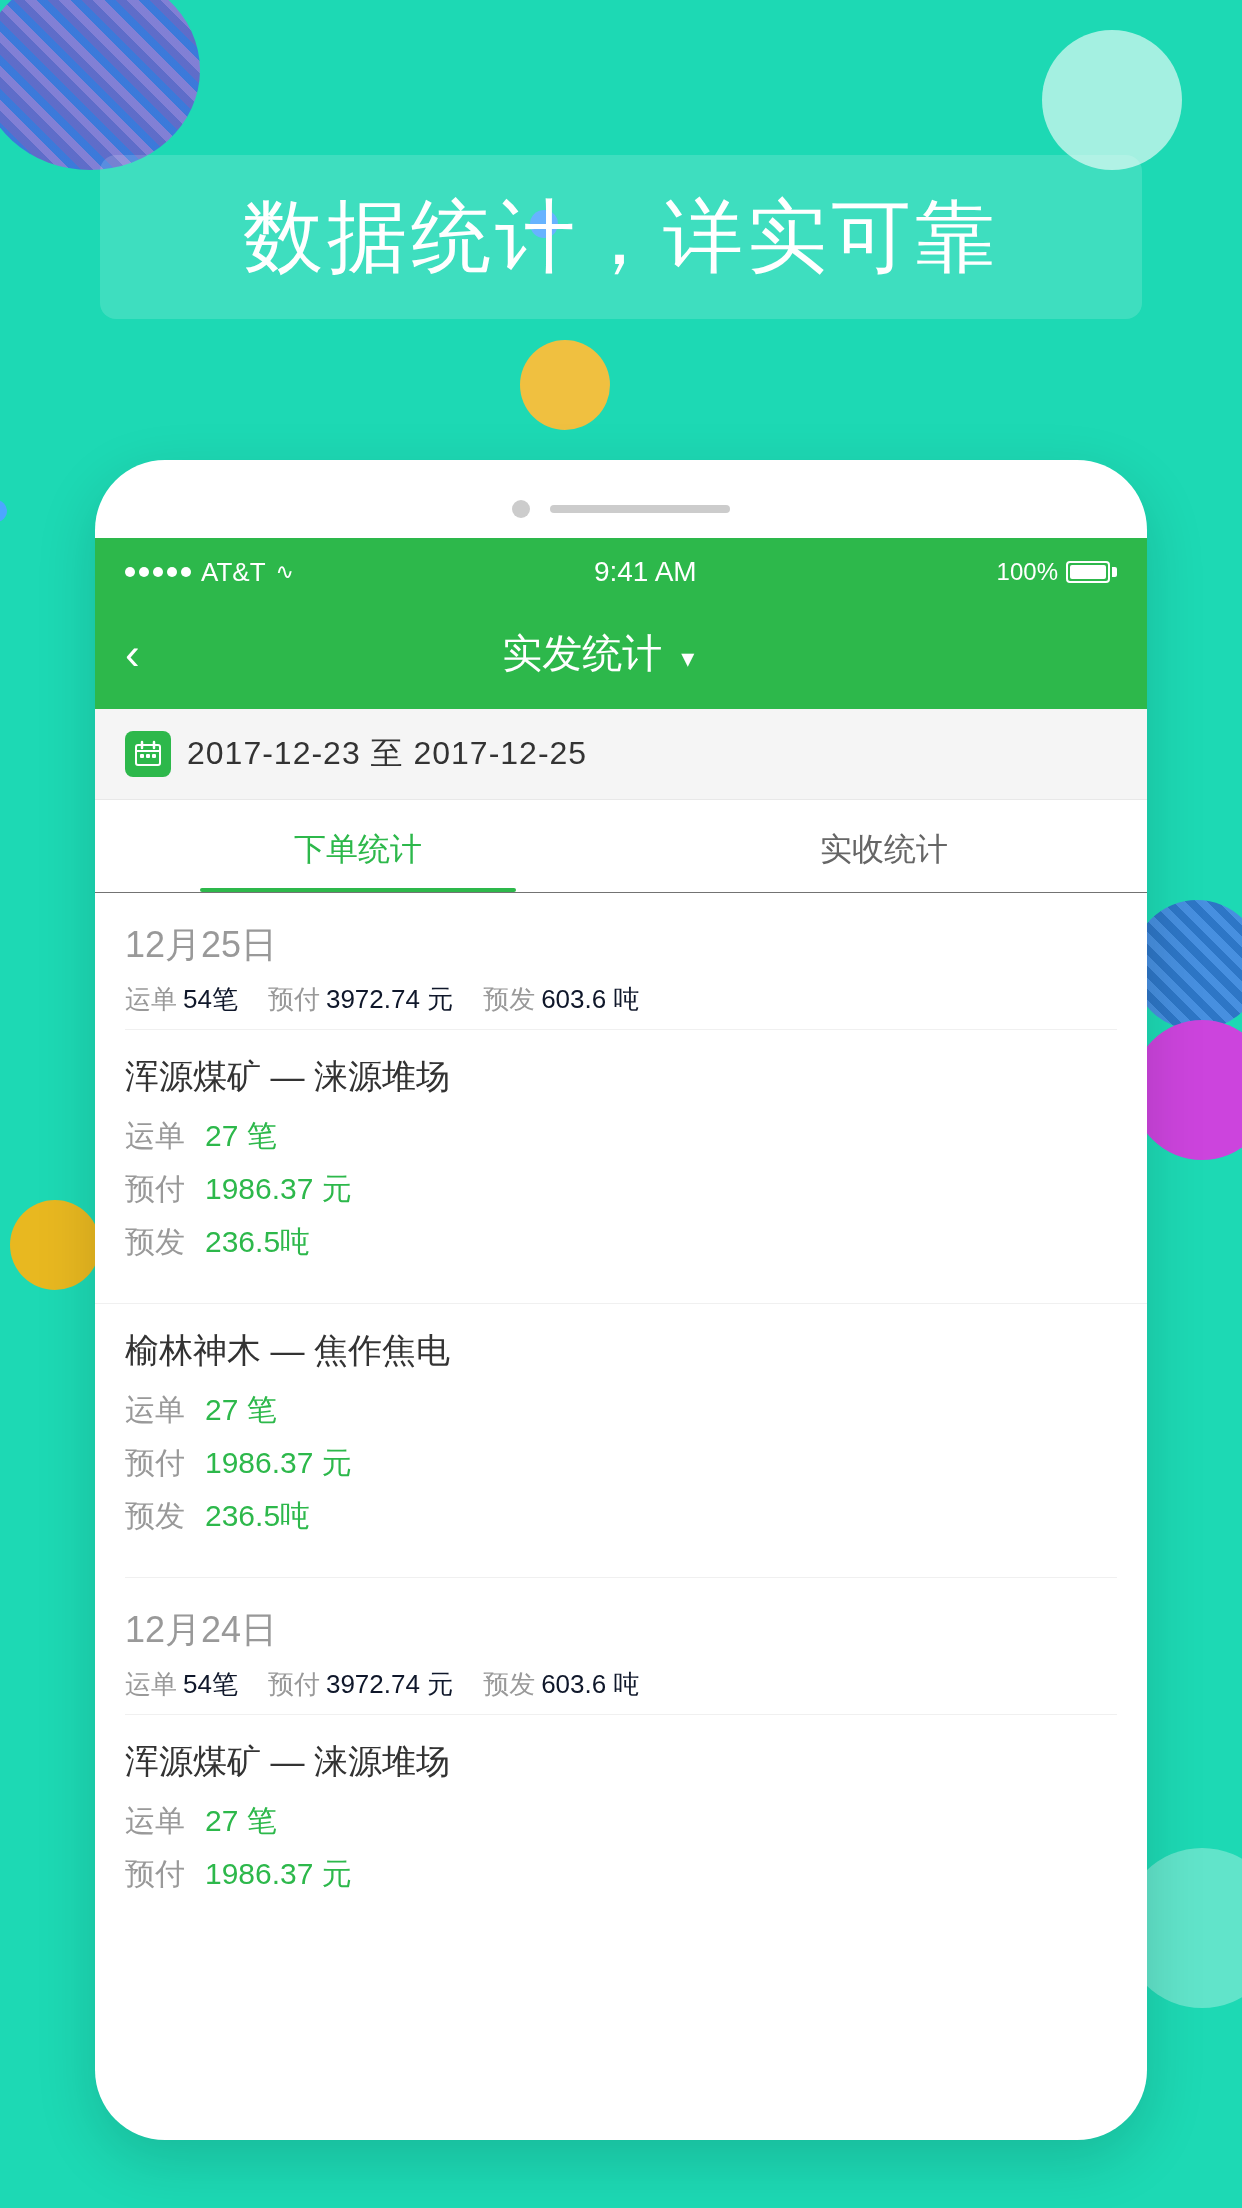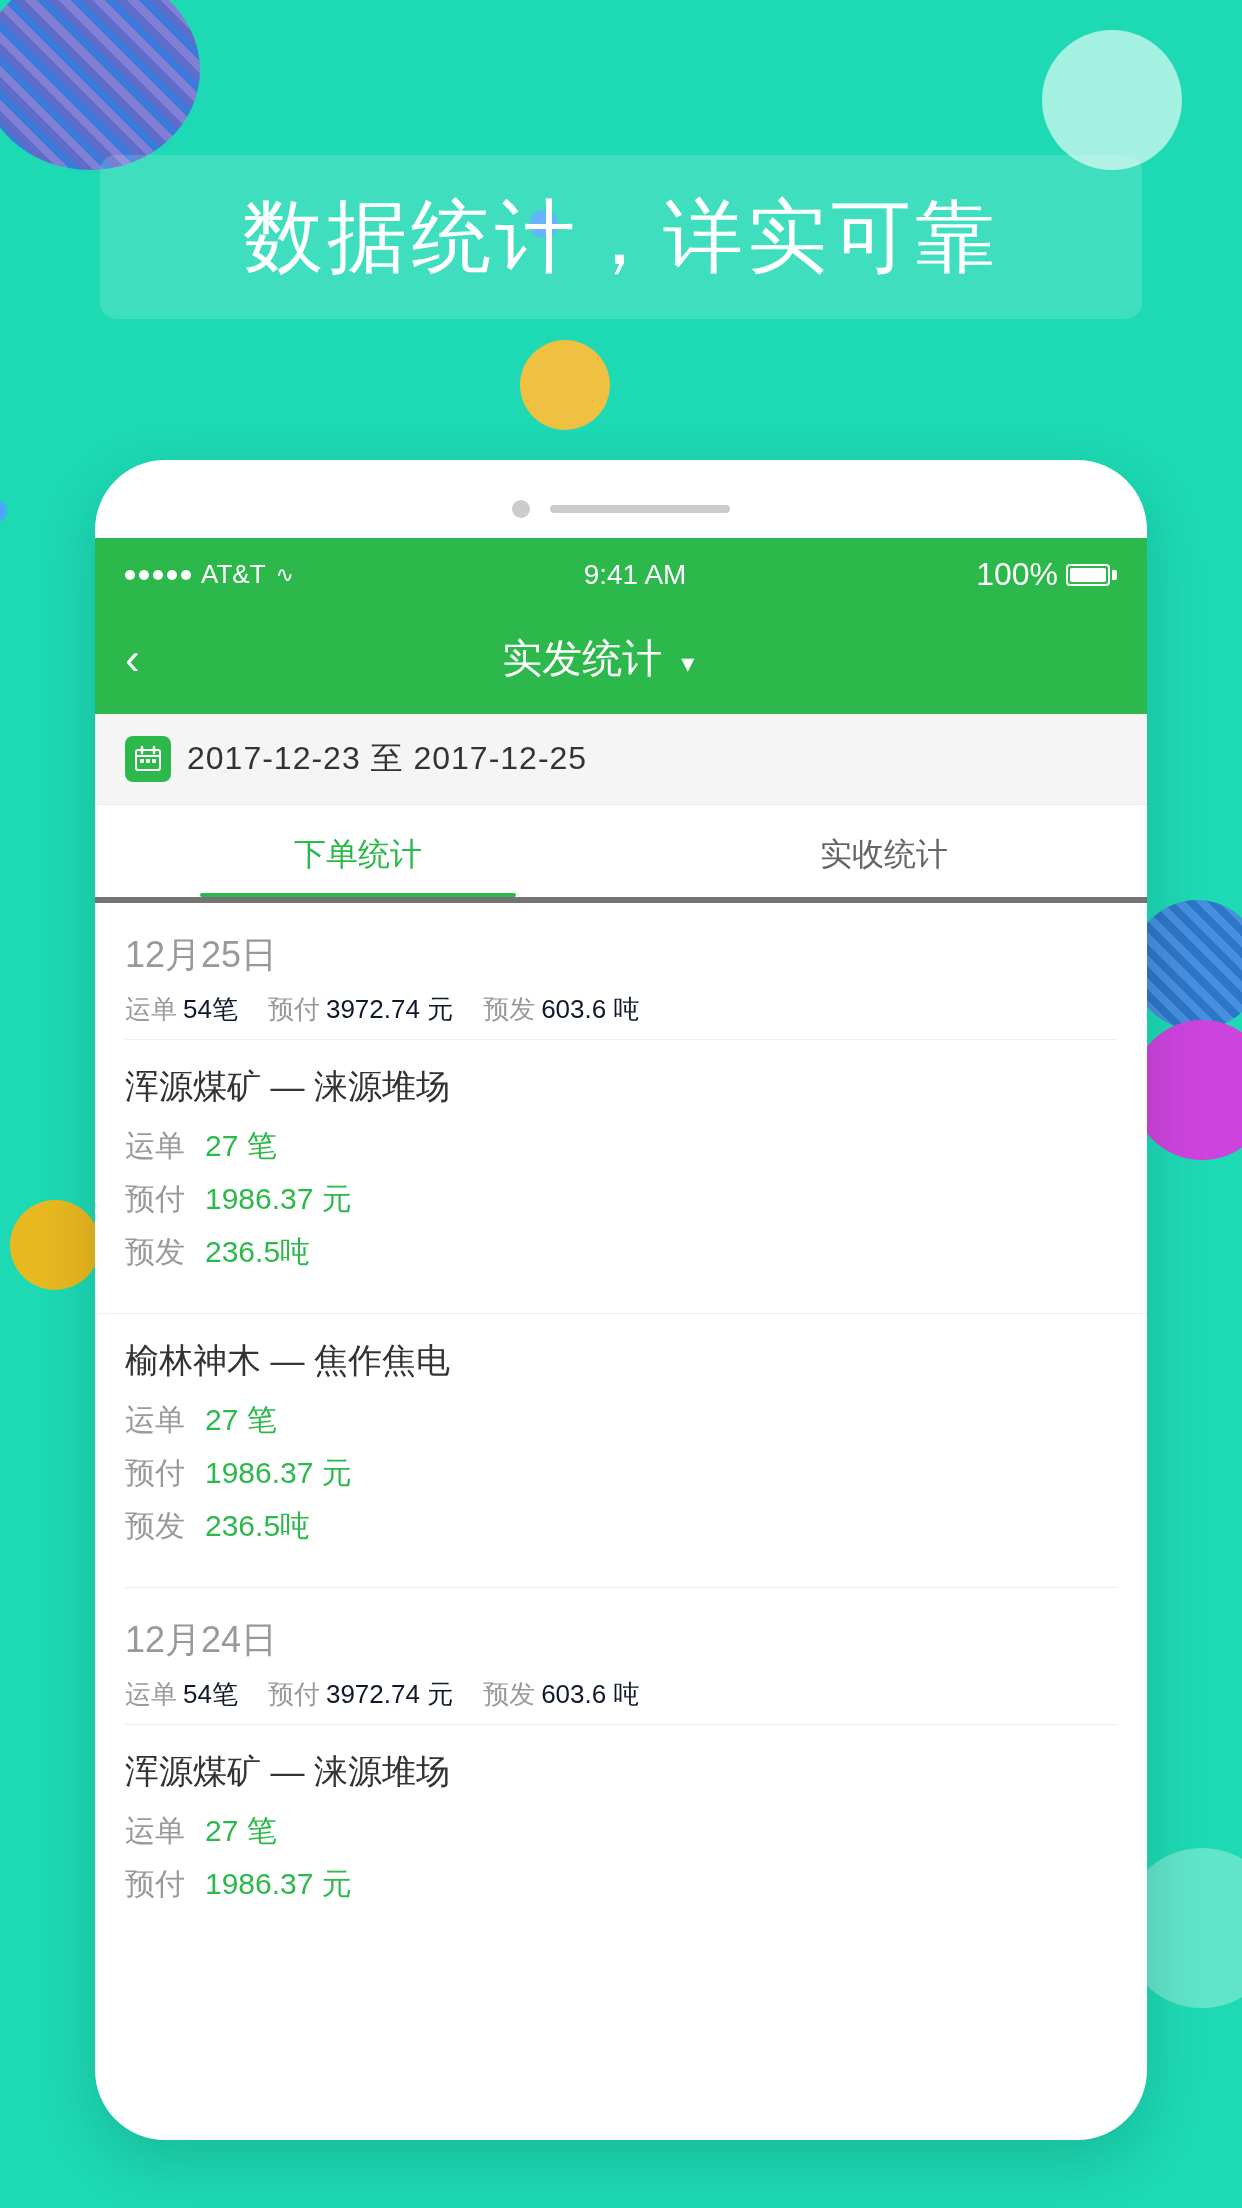--- a/index.html
+++ b/index.html
@@ -208,21 +208,21 @@
 
     .status-center {
       font-size: 28px;
       font-weight: 400;
     }
 
     .status-right {
       display: flex;
       align-items: center;
       gap: 8px;
-      font-size: 32px;
+      font-size: 24px;
     }
 
     .battery-icon {
       display: flex;
       align-items: center;
       gap: 2px;
     }
 
     .battery-body {
       width: 44px;
@@ -309,21 +309,21 @@
 
     .calendar-date-text {
       font-size: 32px;
       color: #333;
       letter-spacing: 1px;
     }
 
     
     .tabs {
       display: flex;
-      border-bottom: 6px solid #737373;
+      border-bottom: 1px solid #737373;
       background: white;
     }
 
     .tab {
       flex: 1;
       text-align: center;
       padding: 28px 0 20px 0;
       font-size: 32px;
       color: #666;
       position: relative;

